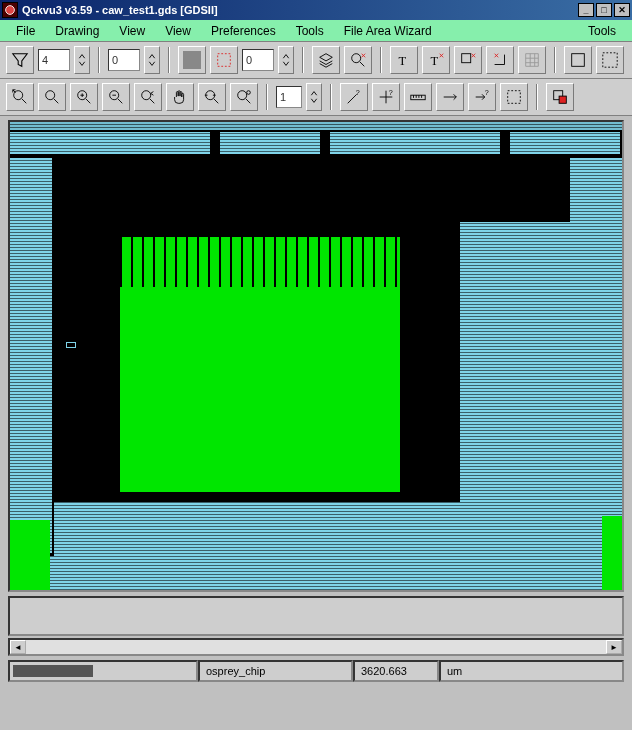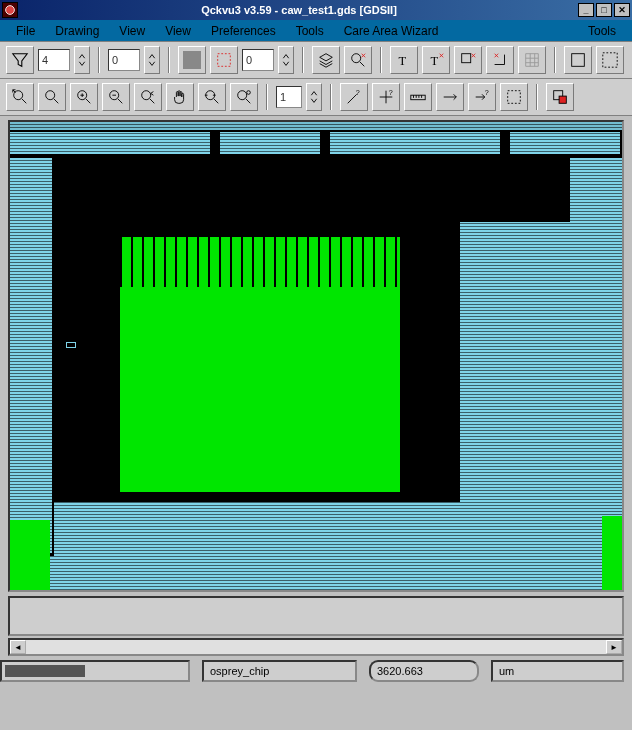--- a/index.html
+++ b/index.html
@@ -14,36 +14,35 @@
   
   .titlebar {
     background: linear-gradient(to right, #0a246a, #3a6ea5);
     color: #fff;
     height: 20px;
     display: flex;
     align-items: center;
     padding: 0 2px;
     font-size: 11px;
     font-weight: bold;
-    text-align: center;
   }
   .titlebar .ticon {
     width: 16px; height: 16px; margin-right: 4px;
     background: #4a0000; display:inline-flex;align-items:center;justify-content:center;
     border:1px solid #000;
   }
   .titlebar .ttext { flex: 1; }
   .titlebar .wbtn {
     width: 16px; height: 14px; background:#c0c0c0;
     border:1px solid #000; margin-left:2px; display:flex;
     align-items:center; justify-content:center; color:#000; font-size:9px; font-weight:bold;
   }
   
   .menubar {
-    background:#0369a1; height:22px; display:flex; align-items:center;
+    background:#86efac; height:22px; display:flex; align-items:center;
     padding:0 6px; border-bottom:1px solid #808080;
   }
   .menubar .mitem { padding:2px 10px; cursor:default; }
   .menubar .spacer { flex:1; }
   
   .toolbar {
     background:#cecece; display:flex; align-items:center;
     padding:4px 6px; gap:4px; border-bottom:1px solid #808080;
   }
   .tb-btn {
@@ -76,31 +75,31 @@
     margin:2px 8px; height:18px; border:2px inset #888; background:#e0e0e0;
     display:flex; align-items:center;
   }
   .hscroll .arrow{
     width:16px;height:14px;background:#cecece;border:1px outset #fff;
     display:flex;align-items:center;justify-content:center;font-size:8px;
   }
   .hscroll .track{flex:1;height:14px;background:#e0e0e0;}
   
   .bottombar{
-    display:flex; margin:4px 8px 0 0; gap:12px;
+    display:flex; margin:4px 8px 0 8px; gap:0;
   }
   .bottombar .cell{
     border:2px inset #888; background:#cecece; height:22px;
     display:flex;align-items:center; padding:0 6px; font-size:11px;
   }
   .bottombar .cell.prog{ width:190px; position:relative; padding:0;}
   .bottombar .cell.prog .pfill{height:12px;background:#555;margin:3px;width:80px;}
   .bottombar .c2{width:155px;}
   .bottombar .c3{width:105px;}
-  .bottombar .c4{width:110px;border-radius:9px;}
+  .bottombar .c4{width:86px;}
   .bottombar .c5{flex:1;}
 </style>
 </head>
 <body>
 
 <div class="titlebar">
   <span class="ticon">
     <svg viewBox="0 0 16 16">
         <circle cx="8" cy="8" r="5" fill="#d44" stroke="#fff"></circle>
       </svg>
@@ -111,21 +110,21 @@
   <span class="wbtn">✕</span>
 </div>
 
 <div class="menubar">
   <span class="mitem">File</span>
   <span class="mitem">Drawing</span>
   <span class="mitem">View</span>
   <span class="mitem">View</span>
   <span class="mitem">Preferences</span>
   <span class="mitem">Tools</span>
-  <span class="mitem">Care Area Wizard</span>
+  <span class="mitem">File Area Wizard</span>
   <span class="spacer"></span>
   <span class="mitem">Tools</span>
 </div>
 
 <div class="toolbar">
   <div class="tb-btn">
     <svg viewBox="0 0 20 20">
         <path d="M2 3h16l-6 8v6l-4-2v-4z" fill="none" stroke="#000" stroke-width="1.2"></path>
       </svg>
   </div>

